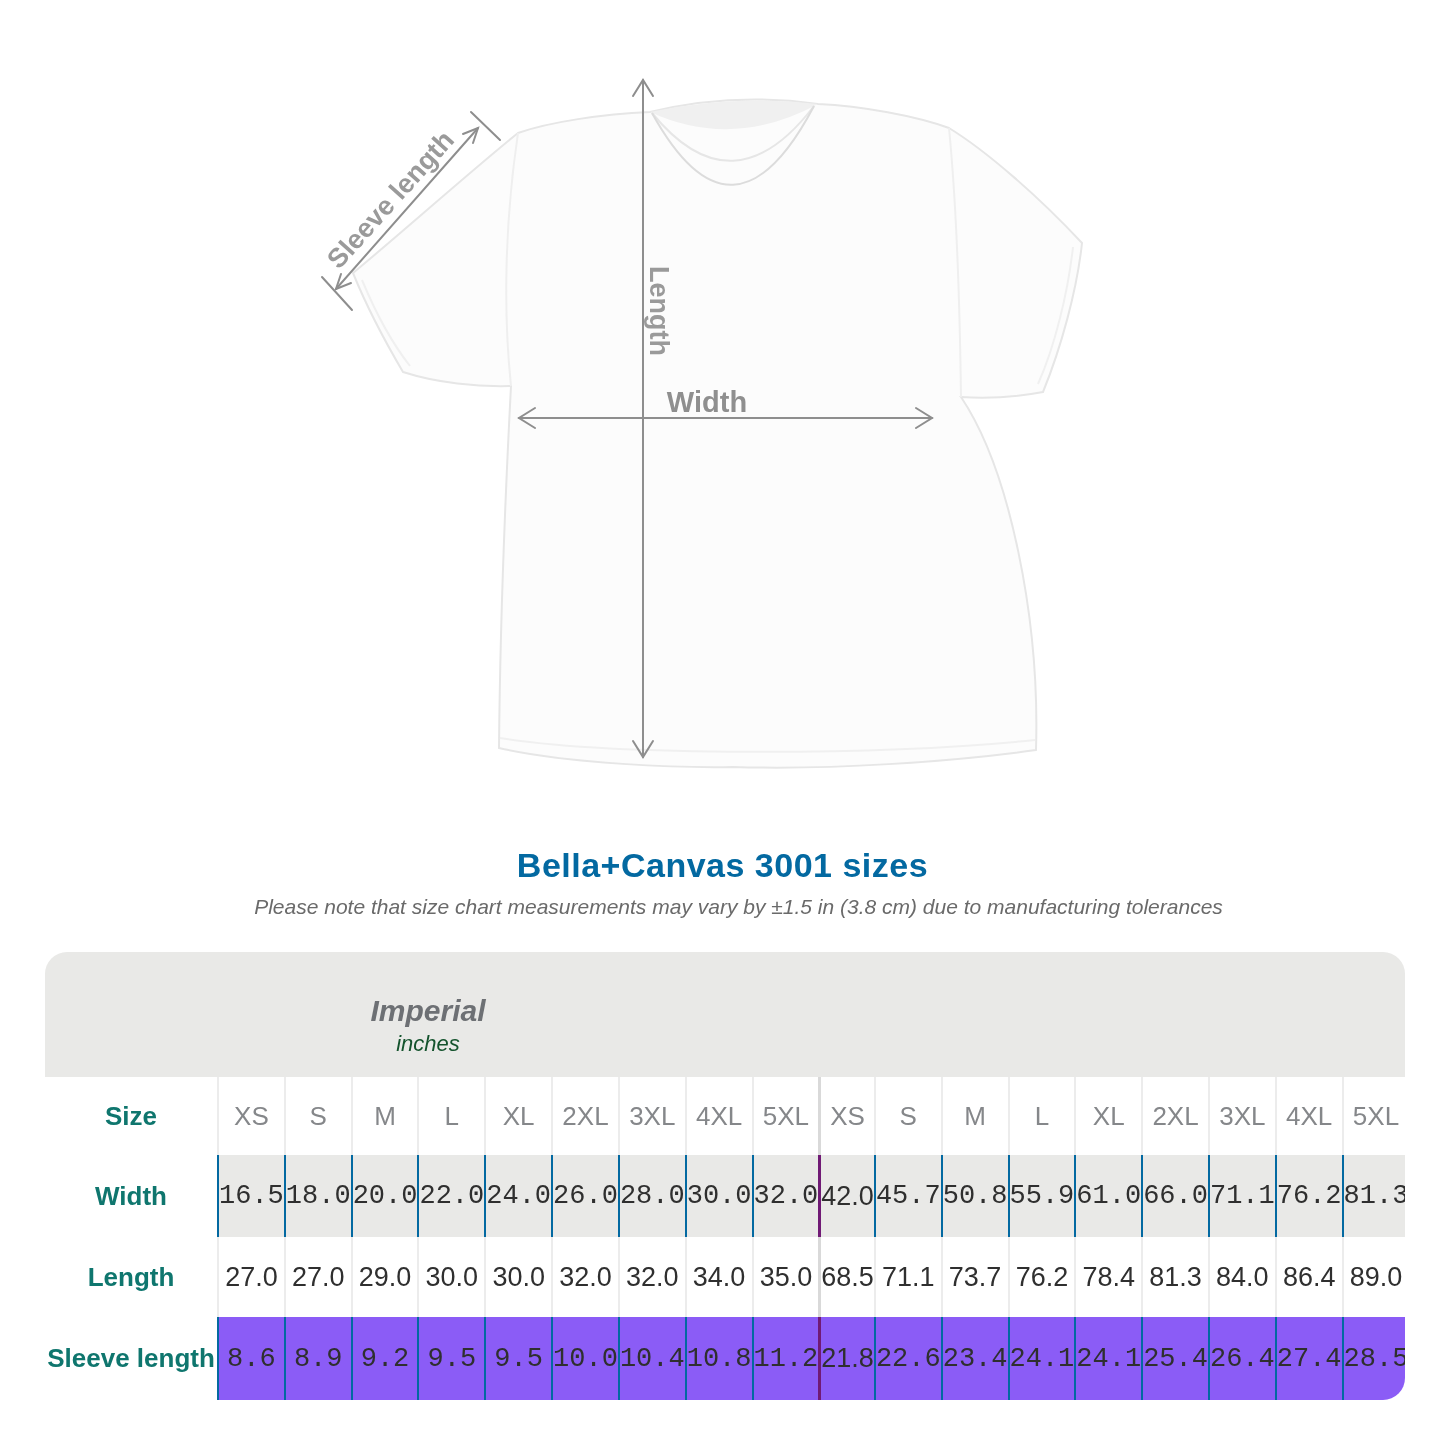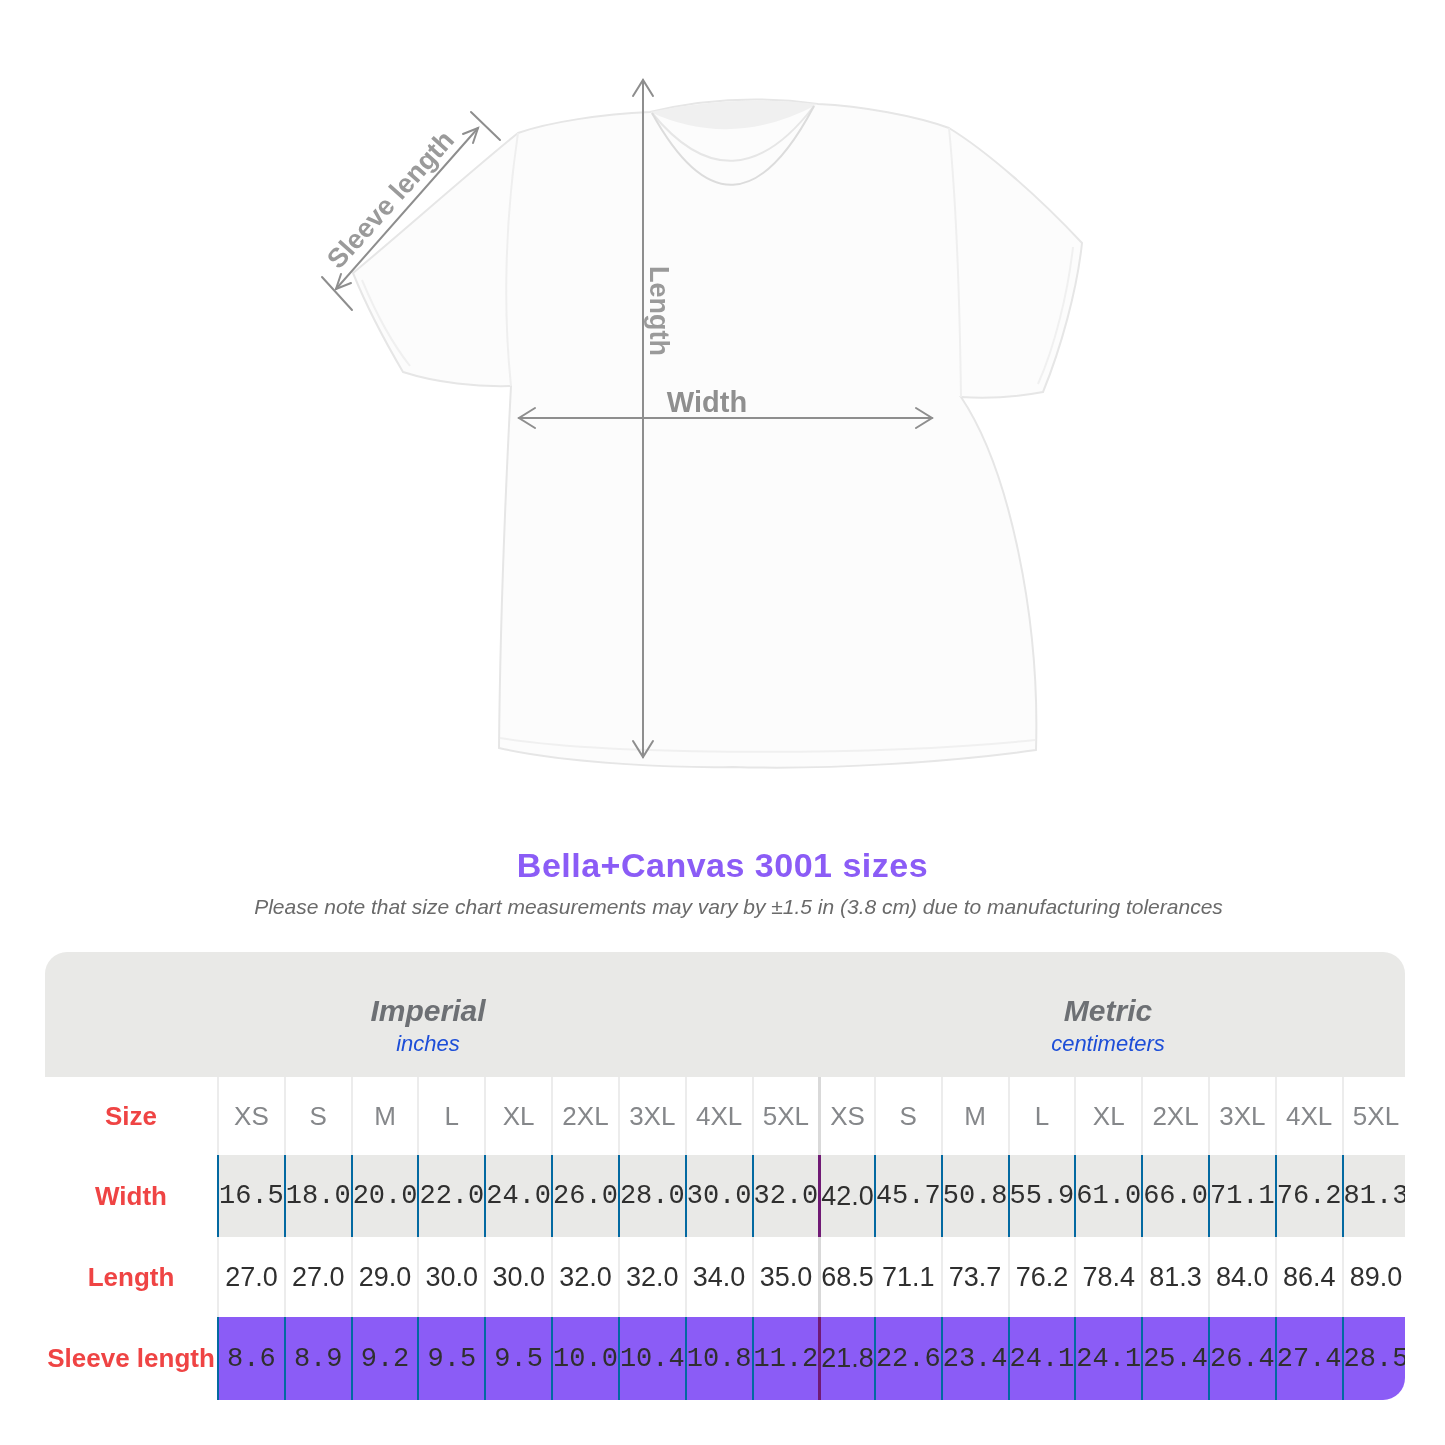--- a/index.html
+++ b/index.html
@@ -9,43 +9,43 @@
   
   .diagram { position:absolute; left:0; top:0; width:1445px; height:845px; }
   .diagram svg { position:absolute; left:0; top:0; }
   .dim-label { position:absolute; font-weight:bold; color:#9a9a9a; font-size:27px; white-space:nowrap; }
   .dim-label.width  { left:707px; top:402px; transform:translate(-50%,-50%); font-size:29px; color:#8f8f8f; }
   .dim-label.length { left:658px; top:311px; transform:translate(-50%,-50%) rotate(90deg); }
   .dim-label.sleeve { left:391px; top:200px; transform:translate(-50%,-50%) rotate(-48deg); }
 
   
   .page-title { position:absolute; top:846px; left:0; width:1445px; text-align:center;
-    font-size:34px; font-weight:bold; color:#8b5cf6; letter-spacing:0.5px; }
+    font-size:34px; font-weight:bold; color:#0369a1; letter-spacing:0.5px; }
   .page-subtitle { position:absolute; top:895px; left:16px; width:1445px; text-align:center;
     font-style:italic; font-size:21px; color:#6a6a6a; }
 
   
   .tablewrap { position:absolute; left:45px; top:952px; width:1360px; height:448px;
     border-radius:22px; overflow:hidden; background:#ffffff; }
   .band { display:grid; grid-template-columns:172px repeat(18,1fr); height:125px; background:#e9e9e7; }
   .band-half { display:flex; flex-direction:column; align-items:center; justify-content:center;
     gap:3px; padding-top:2px;margin-top:20px; }
   .band-half.imp { grid-column:1 / span 10; }
   .band-half.met { grid-column:11 / -1; }
   .g-title { font-size:30px; font-weight:bold; font-style:italic; color:#6d7074; }
-  .g-sub   { font-size:22px; font-style:italic; color:#1d4ed8; }
+  .g-sub   { font-size:22px; font-style:italic; color:#14532d; }
 
   .grid { display:grid; grid-template-columns:172px repeat(18,1fr); }
   .cell { display:flex; align-items:center; justify-content:center;
     font-size:27px; color:#2f2f2f; background:#ffffff; }
   .cell.h   { height:78px; font-weight:normal; color:#85878a; font-size:26px; }
   .cell.r0  { height:82px; background:#e9e9e7; }
   .cell.r1  { height:80px; background:#ffffff; }
   .cell.r2  { height:83px; background:#8b5cf6; }
-  .cell.lbl { font-weight:bold; color:#ef4444; font-size:26px; background:inherit; }
+  .cell.lbl { font-weight:bold; color:#0f766e; font-size:26px; background:inherit; }
   .cell.sep-w { border-left:2px solid #ececec; }
   .cell.sep-g { border-left:2px solid #0369a1;font-family:Liberation Mono, monospace; }
   .cell.div-w { border-left:3px solid #d9d9d9; }
   .cell.div-g { border-left:3px solid #701a75; }
 </style>
 </head>
 <body>
 
 <div class="diagram">
   <svg width="1445" height="845" viewBox="0 0 1445 845">
@@ -109,24 +109,20 @@
 </div>
 
 <div class="page-title">Bella+Canvas 3001 sizes</div>
 <div class="page-subtitle">Please note that size chart measurements may vary by ±1.5 in (3.8 cm) due to manufacturing tolerances</div>
 
 <div class="tablewrap">
   <div class="band">
     <div class="band-half imp">
       <div class="g-title">Imperial</div>
       <div class="g-sub">inches</div>
-    </div>
-    <div class="band-half met">
-      <div class="g-title">Metric</div>
-      <div class="g-sub">centimeters</div>
     </div>
   </div>
   <div class="grid" id="grid">
       <div class="cell h lbl">Size</div>
       <div class="cell h sep-w">XS</div>
       <div class="cell h sep-w">S</div>
       <div class="cell h sep-w">M</div>
       <div class="cell h sep-w">L</div>
       <div class="cell h sep-w">XL</div>
       <div class="cell h sep-w">2XL</div>

